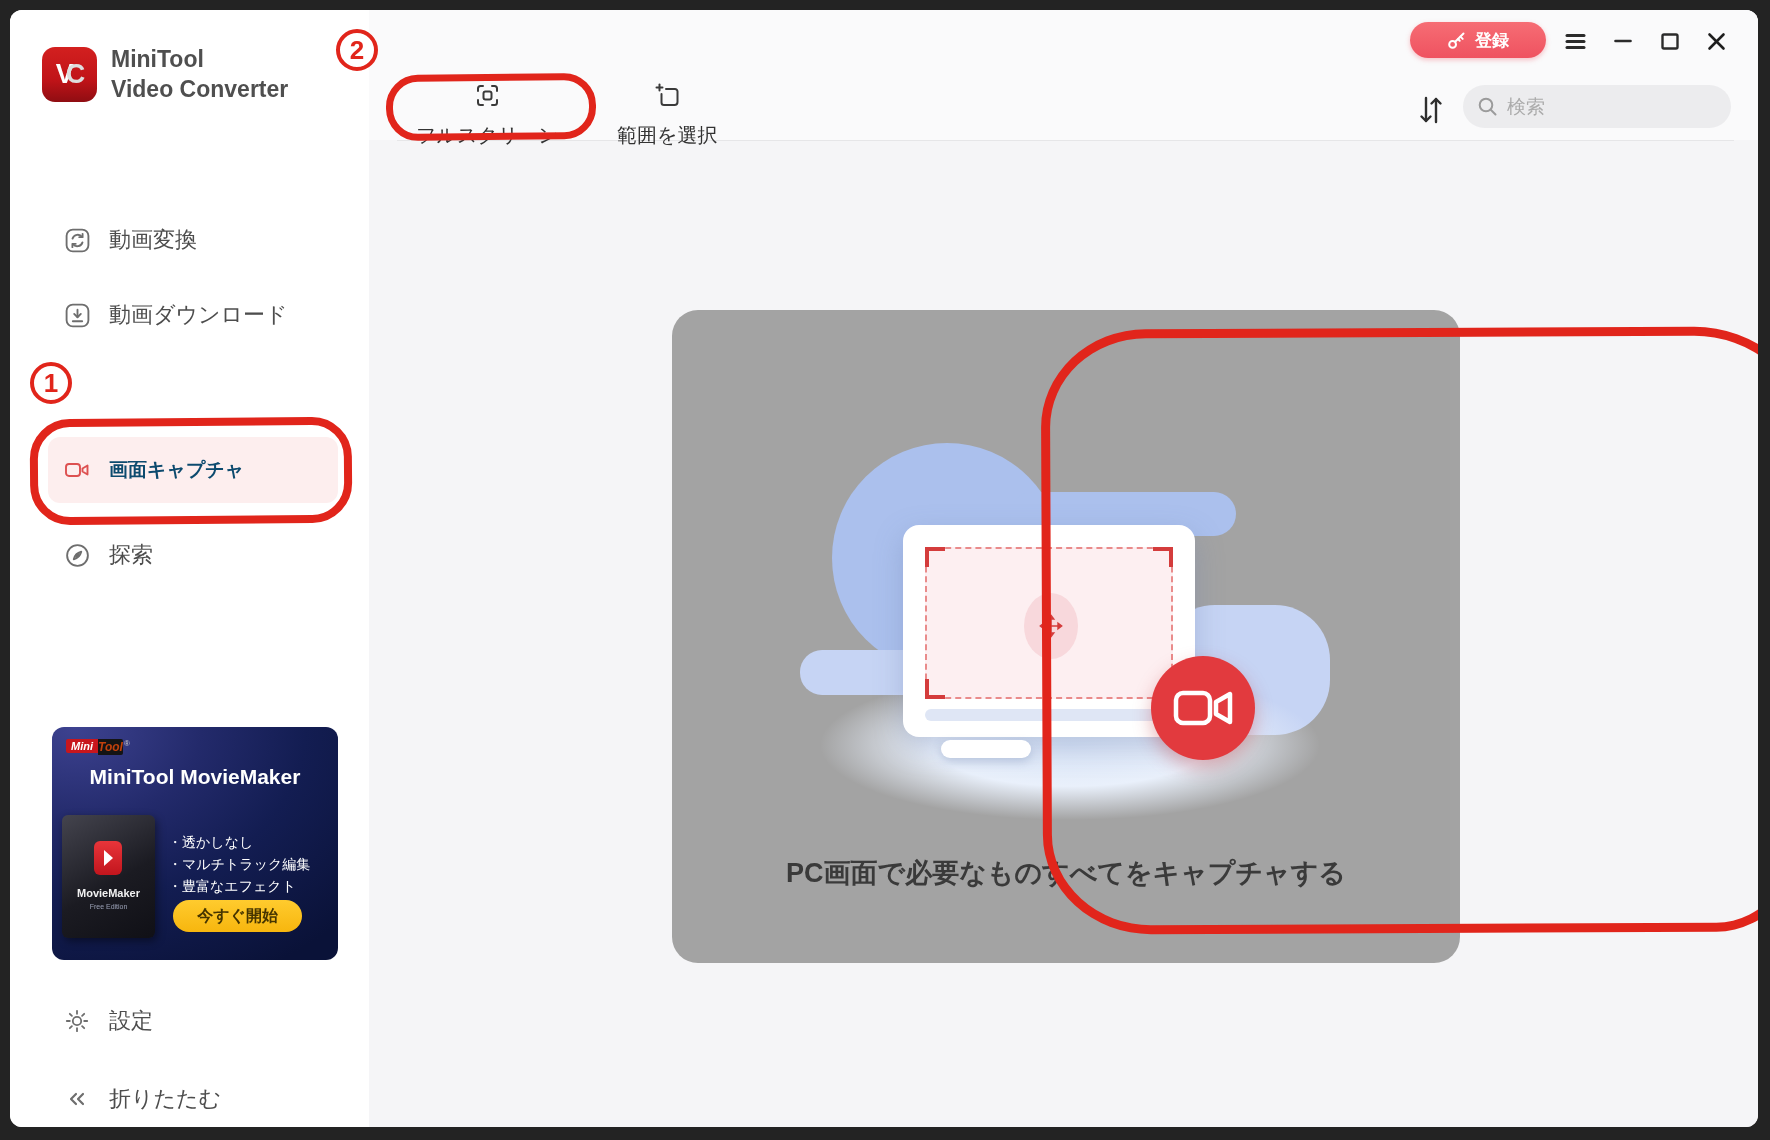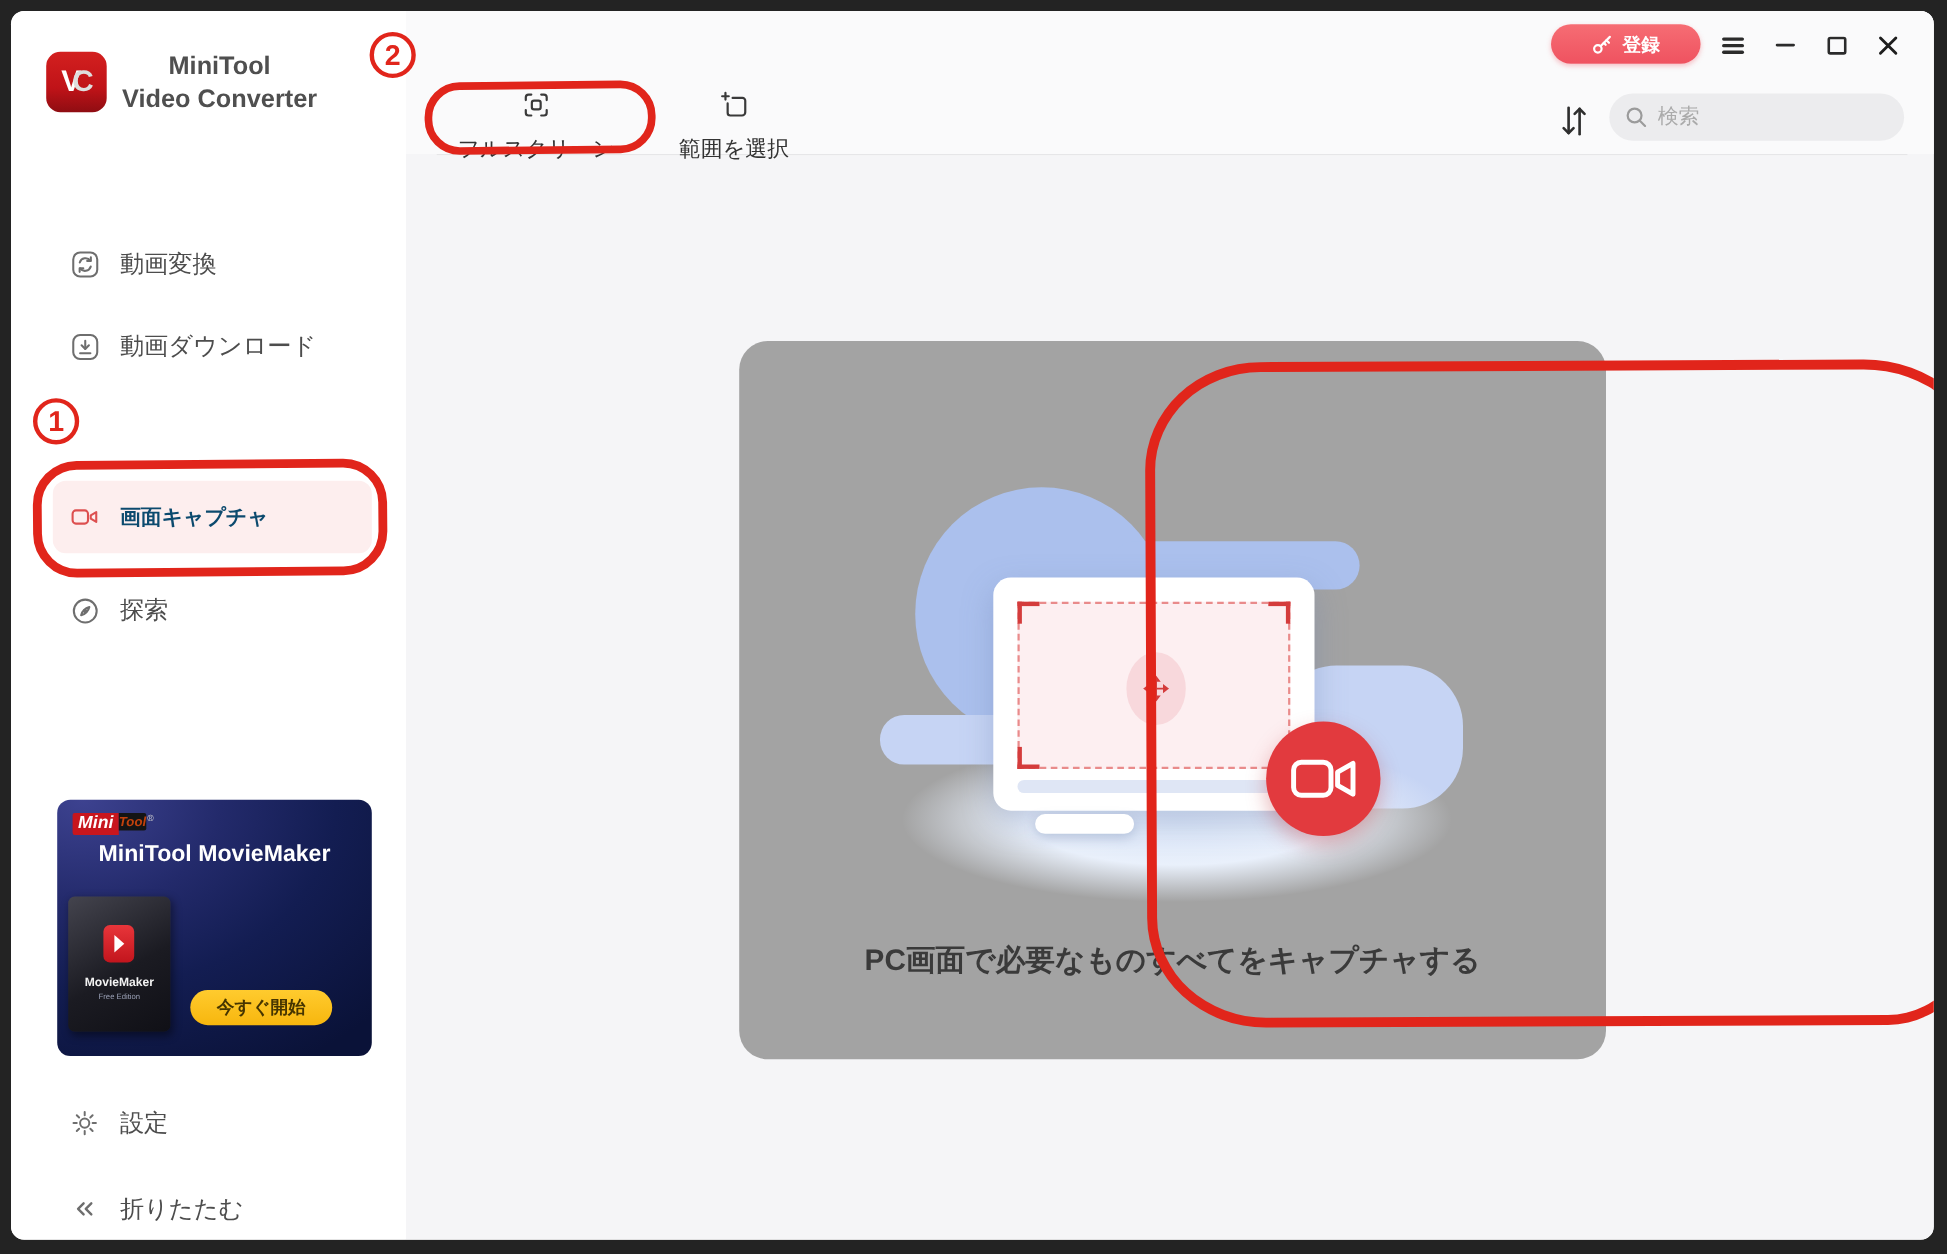--- a/index.html
+++ b/index.html
@@ -9,37 +9,37 @@
             background:#fff; border-radius:12px; overflow:hidden; }
 
   
   .sidebar { position:absolute; left:0; top:0; bottom:0; width:359px; background:#fff; z-index:2; }
   .logo { position:absolute; left:32px; top:37px; width:55px; height:55px; border-radius:13px;
           background:linear-gradient(180deg,#d3201f 0%,#c01318 60%,#8f0d12 100%);
           display:flex; align-items:center; justify-content:center; }
   .logo .vc { font-weight:900; font-size:27px; color:#fff; letter-spacing:-2px; }
   .logo .vc .c { color:#dedede; margin-left:-6px; }
   .app-title { position:absolute; left:101px; top:34px; font-size:23px; font-weight:bold;
-               color:#4f4f4f; line-height:30px;text-align:center; }
+               color:#4f4f4f; line-height:30px; }
 
   .nav-item { position:absolute; left:0; width:359px; height:44px; display:flex; align-items:center; cursor:pointer; }
   .nav-item .nicon { position:absolute; left:52px; width:30px; height:30px; display:flex; align-items:center; justify-content:center; color:#6e6e6e; }
   .nav-item .nlabel { position:absolute; left:99px; font-size:22px; color:#4d4d4d; white-space:nowrap; }
 
   .nav-active { position:absolute; left:38px; top:427px; width:290px; height:66px;
                 background:#fdeeee; border-radius:12px; cursor:pointer; }
   .nav-active .nicon { position:absolute; left:14px; top:18px; width:30px; height:30px; color:#dd5050;
                        display:flex; align-items:center; justify-content:center; }
   .nav-active .nlabel { position:absolute; left:61px; top:20px; font-size:19px; font-weight:600; color:#0c4a6e; white-space:nowrap; }
 
   
   .ad { position:absolute; left:42px; top:717px; width:286px; height:233px; border-radius:12px; overflow:hidden;
         background:radial-gradient(130% 120% at 8% 0%, #3d4290 0%, #232a6b 34%, #131d52 62%, #0a1238 100%); cursor:pointer; }
   .ad-badge { position:absolute; left:14px; top:12px; display:flex; align-items:flex-start; }
-  .ad-badge .b1 { background:#c8161d; color:#fff; font-weight:bold; font-style:italic; font-size:16px; padding:1px 5px; border-radius:2px 0 0 2px; }
+  .ad-badge .b1 { background:#c8161d; color:#fff; font-weight:bold; font-style:italic; font-size:11px; padding:1px 5px; border-radius:2px 0 0 2px; }
   .ad-badge .b2 { background:#141414; color:#c2410c; font-weight:bold; font-style:italic; font-size:12px; padding:1px 0; border-radius:0 2px 2px 0; }
   .ad-badge .rm { color:#cfcfcf; font-size:8px; margin-left:1px; }
   .ad-title { position:absolute; left:0; top:38px; width:100%; text-align:center; color:#fff; font-size:21px; font-weight:bold; }
   .ad-box { position:absolute; left:10px; top:88px; width:93px; height:123px; border-radius:6px;
             background:linear-gradient(150deg,#44444e 0%,#1b1b22 55%,#101016 100%); box-shadow:2px 3px 8px rgba(0,0,0,.45); }
   .ad-box .mm-logo { position:absolute; left:32px; top:26px; width:28px; height:34px; border-radius:6px;
                      background:linear-gradient(180deg,#e8353a,#c2151d); }
   .ad-box .mm-logo:after { content:""; position:absolute; left:10px; top:9px; width:0; height:0;
                      border-left:9px solid #fff; border-top:8px solid transparent; border-bottom:8px solid transparent; }
   .ad-box .mm-name { position:absolute; left:0; top:72px; width:100%; text-align:center; color:#f2f2f2; font-weight:bold; font-size:11px; }
@@ -183,20 +183,25 @@
       <div class="ad-badge">
         <span class="b1">Mini</span>
         <span class="b2">Tool</span>
         <span class="rm">®</span>
       </div>
       <div class="ad-title">MiniTool MovieMaker</div>
       <div class="ad-box">
         <div class="mm-logo"></div>
         <div class="mm-name">MovieMaker</div>
         <div class="mm-ed">Free Edition</div>
+      </div>
+      <div class="ad-bullets">
+        <div>・透かしなし</div>
+        <div>・マルチトラック編集</div>
+        <div>・豊富なエフェクト</div>
       </div>
       <div class="ad-cta">今すぐ開始</div>
     </div>
 
     <div class="nav-item" style="top:989px;">
       <span class="nicon">
         <svg width="26" height="26" viewBox="0 0 26 26" fill="none" stroke="currentColor" stroke-width="1.8" stroke-linecap="round">
           <circle cx="13" cy="13" r="4.2"></circle>
           <g>
             <path d="M13 2.8v3"></path>

